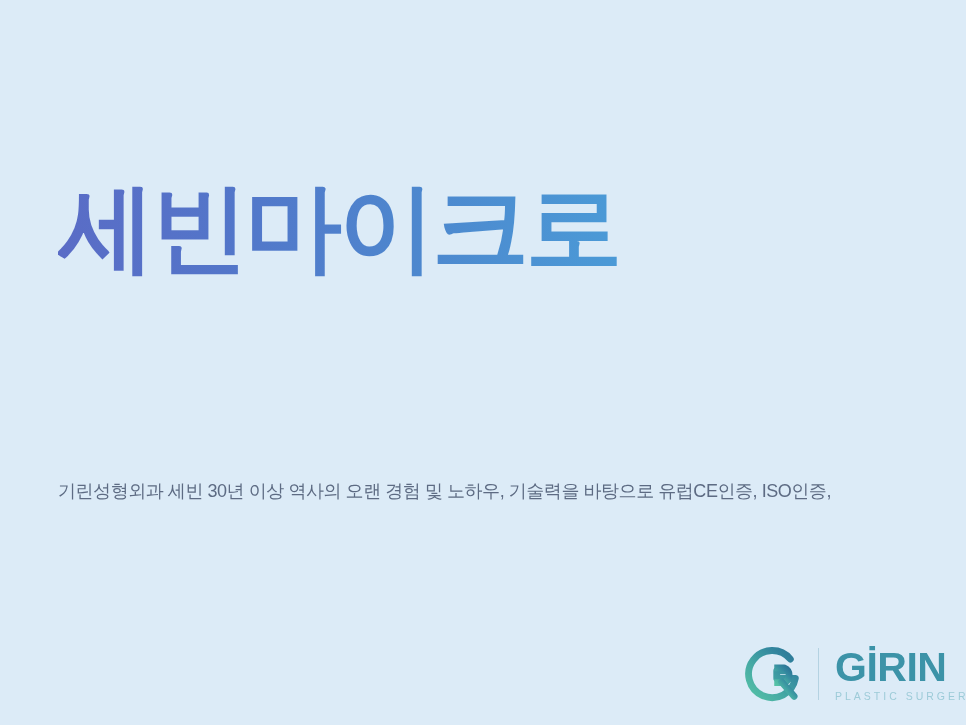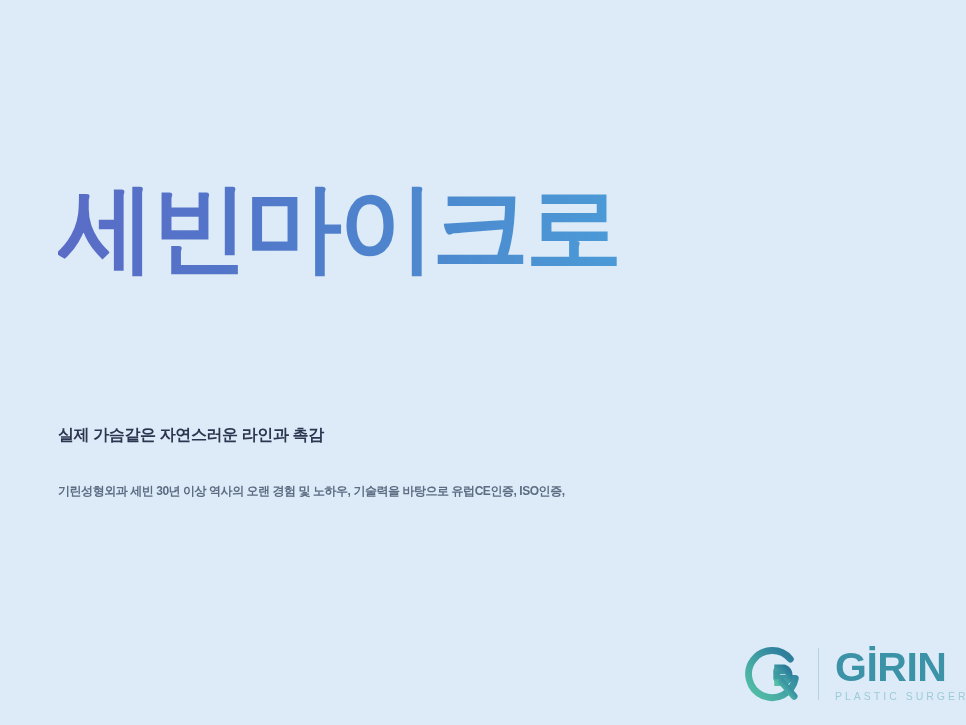--- a/index.html
+++ b/index.html
@@ -63,25 +63,24 @@
     color: #2b3550;
     white-space: nowrap;
   }
 
   
   .body-copy {
     position: absolute;
     left: 58px;
     top: 478px;
     width: 760px;
-    font-size: 12px;
+    font-size: 18px;
     line-height: 27px;
     letter-spacing: -0.45px;
     color: #5d6b83;
-    font-weight: bold;
   }
   .body-copy .body-line {
     display: block;
     white-space: nowrap;
   }
 
   
   .logo-lockup {
     position: absolute;
     left: 742px;
@@ -135,21 +134,20 @@
 </style>
 </head>
 <body>
 
 <div class="slide">
 
   <div class="headline-block">
     <span class="headline-line line-1">세빈마이크로</span>
   </div>
 
-  <div class="subtitle">실제 가슴같은 자연스러운 라인과 촉감</div>
 
   <div class="body-copy">
     <span class="body-line">기린성형외과 세빈 30년 이상 역사의 오랜 경험 및 노하우, 기술력을 바탕으로 유럽CE인증, ISO인증,</span>
   </div>
 
   <div class="logo-lockup">
 
     <svg class="logo-mark" viewBox="0 0 100 100" xmlns="http://www.w3.org/2000/svg">
       <defs>
         <linearGradient id="grGrad" x1="0" y1="1" x2="1" y2="0">

